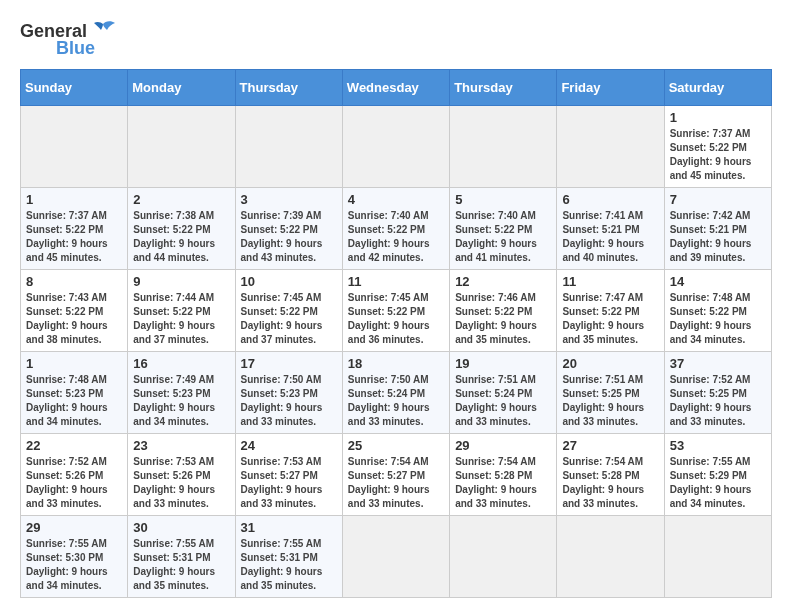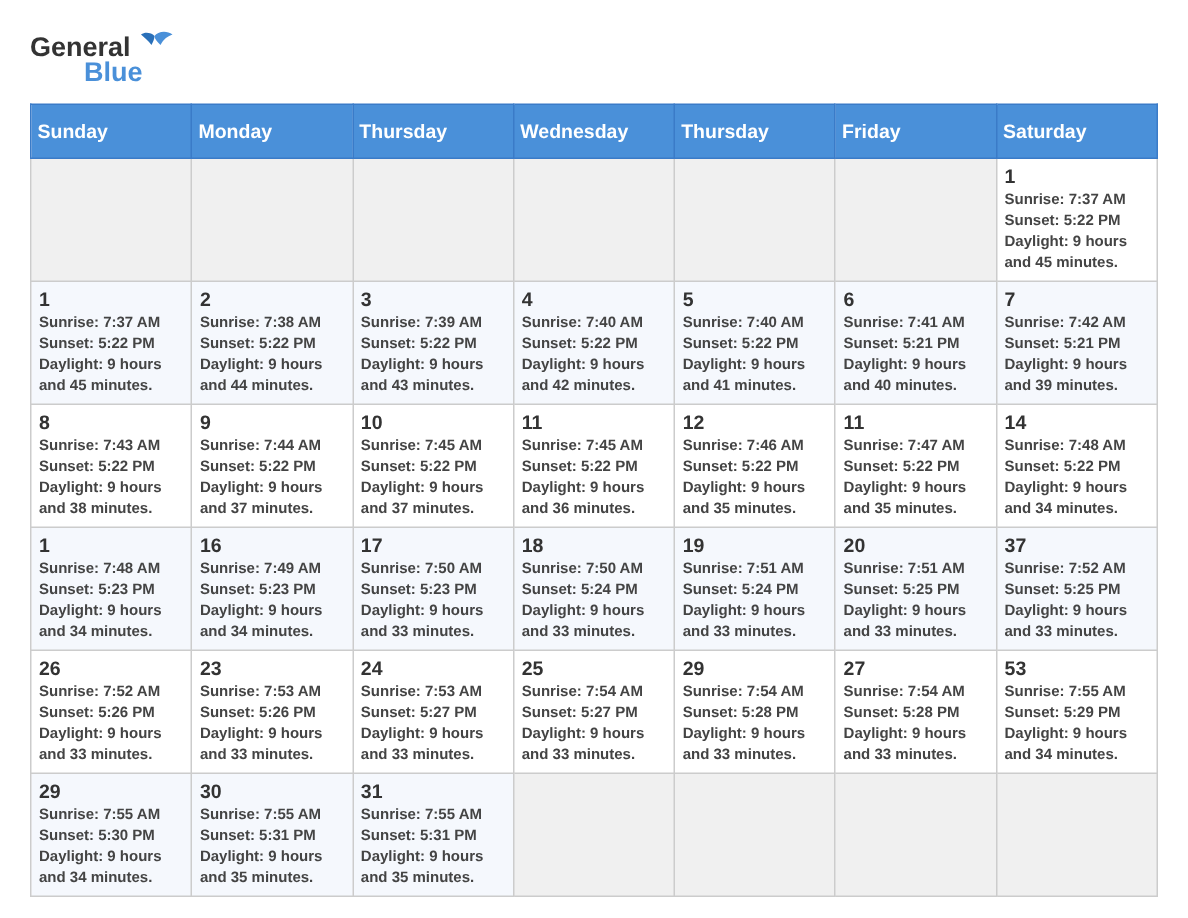--- a/index.html
+++ b/index.html
@@ -214,21 +214,21 @@
           <span class="day-number">20</span>
           <div class="day-info">Sunrise: 7:51 AM<br>Sunset: 5:25 PM<br>Daylight: 9 hours and 33 minutes.</div>
         </td>
         <td>
           <span class="day-number">37</span>
           <div class="day-info">Sunrise: 7:52 AM<br>Sunset: 5:25 PM<br>Daylight: 9 hours and 33 minutes.</div>
         </td>
       </tr>
       <tr>
         <td>
-          <span class="day-number">26</span>
+          <span class="day-number">22</span>
           <div class="day-info">Sunrise: 7:52 AM<br>Sunset: 5:26 PM<br>Daylight: 9 hours and 33 minutes.</div>
         </td>
         <td>
           <span class="day-number">23</span>
           <div class="day-info">Sunrise: 7:53 AM<br>Sunset: 5:26 PM<br>Daylight: 9 hours and 33 minutes.</div>
         </td>
         <td>
           <span class="day-number">24</span>
           <div class="day-info">Sunrise: 7:53 AM<br>Sunset: 5:27 PM<br>Daylight: 9 hours and 33 minutes.</div>
         </td>

